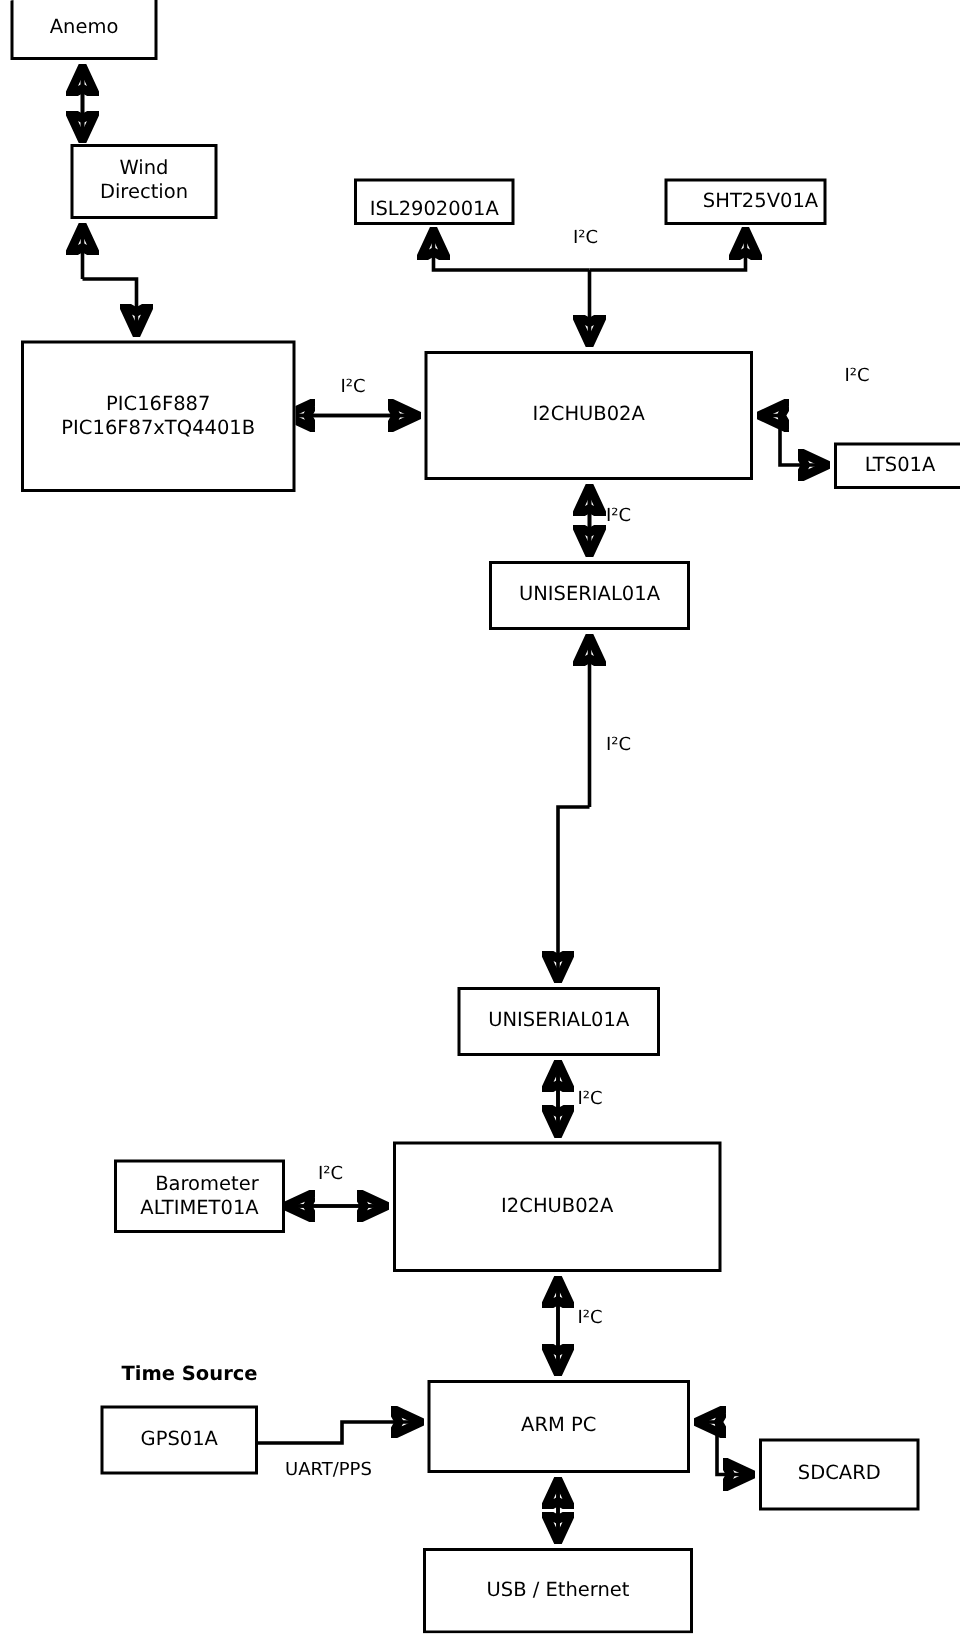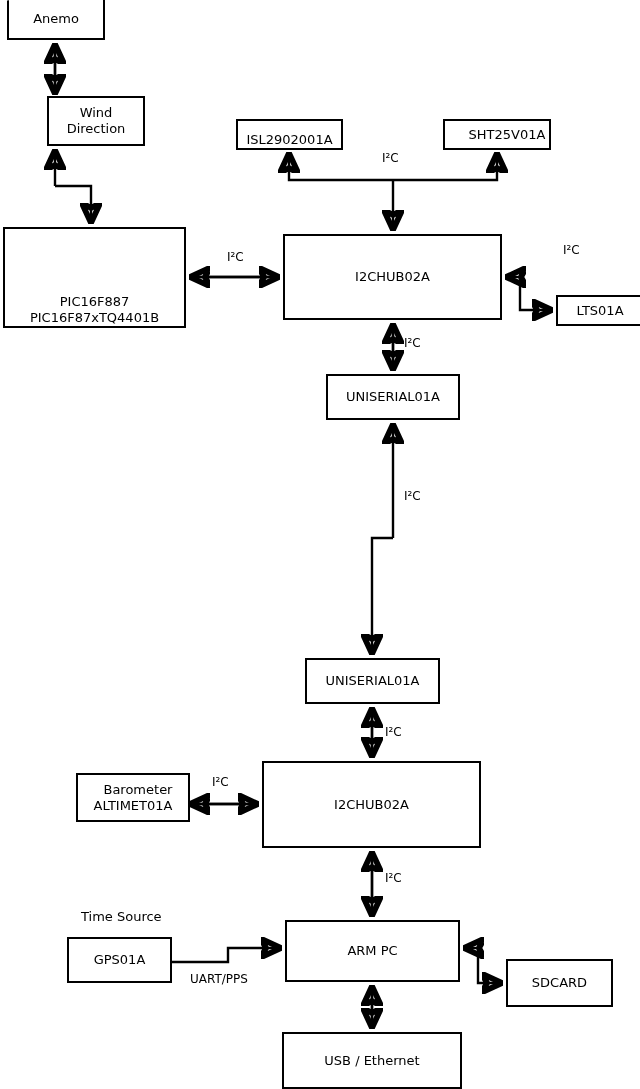--- a/index.html
+++ b/index.html
@@ -34,20 +34,21 @@
     white-space:nowrap;
     z-index:4;
     background:transparent;
   }
   .free-label{
     position:absolute;
     font-size:13px;
     color:#000000;
     white-space:nowrap;
     z-index:4;
+    font-weight:bold;
   }
   svg#wires{
     position:absolute;left:0;top:0;
     width:640px;height:1089px;
     z-index:1;
     pointer-events:none;
   }
   svg#wires path, svg#wires line{
     stroke:#000000;
     stroke-width:2.4;
@@ -108,21 +109,21 @@
 
   <div class="node" style="left:7px;top:-3px;width:98px;height:43px;">
     <span class="lbl">Anemo</span>
   </div>
 
   <div class="node" style="left:7px;top:96px;width:98px;height:50px;margin-left:40px;">
     <span class="lbl">Wind
 Direction</span>
   </div>
 
-  <div class="node" style="left:3px;top:227px;width:183px;height:101px;align-items:flex-end;">
+  <div class="node" style="left:14px;top:227px;width:183px;height:101px;">
     <span class="lbl">PIC16F887
 PIC16F87xTQ4401B</span>
   </div>
 
   <div class="node" style="left:236px;top:119px;width:107px;height:31px;align-items:flex-end;">
     <span class="lbl">ISL2902001A</span>
   </div>
 
   <div class="node" style="left:443px;top:119px;width:108px;height:31px;padding-left:20px;">
     <span class="lbl">SHT25V01A</span>

